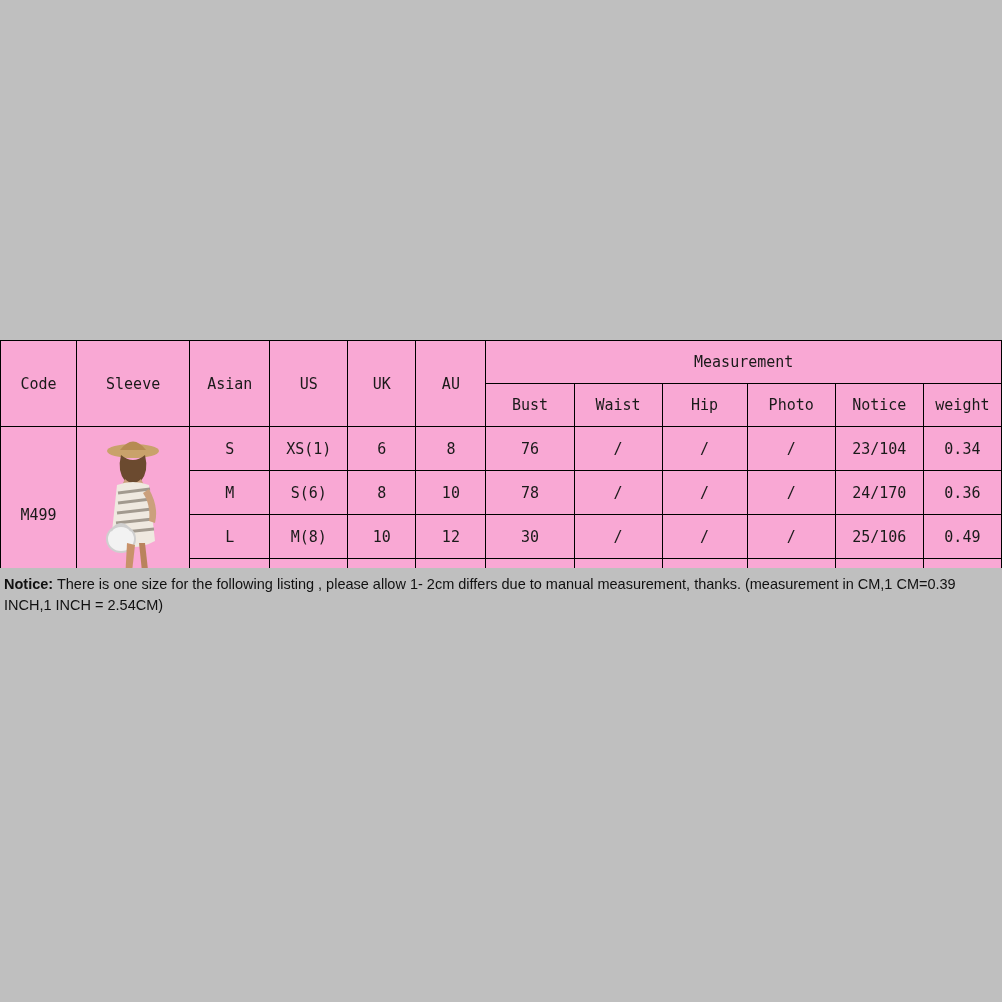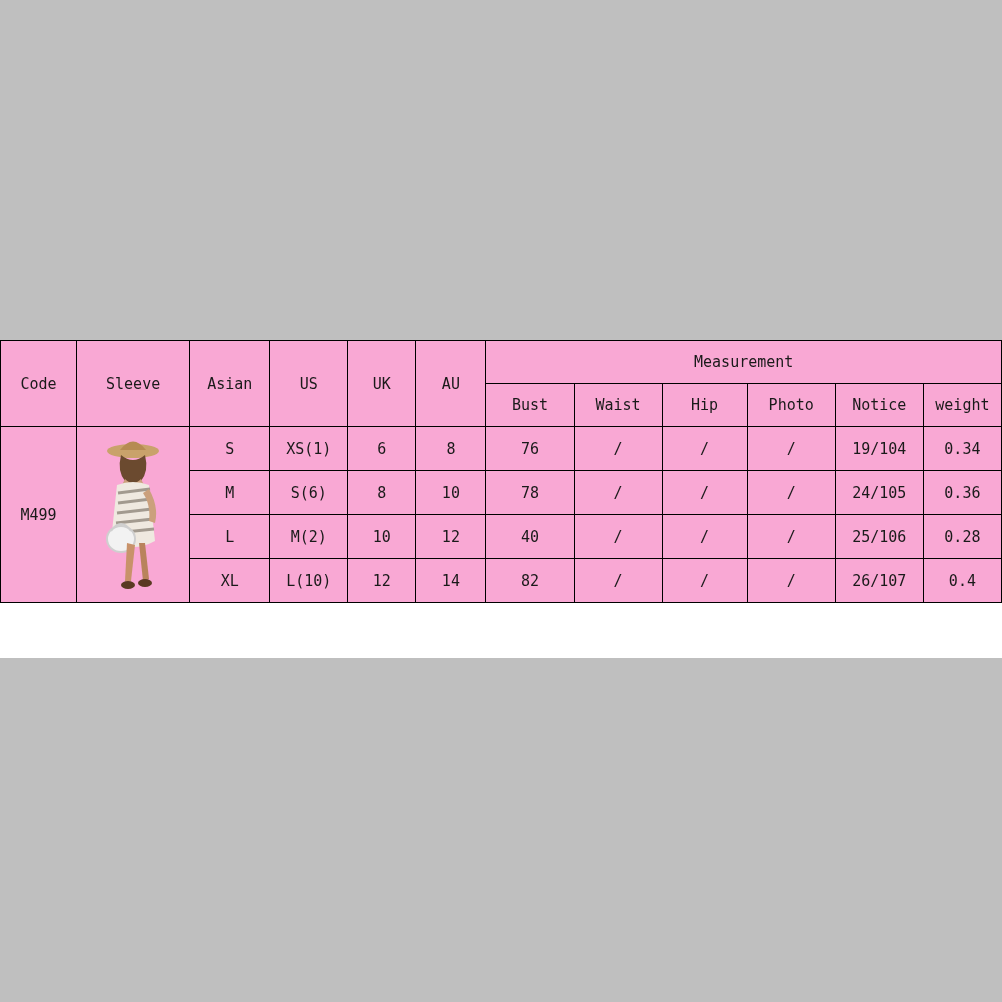--- a/index.html
+++ b/index.html
@@ -209,57 +209,60 @@
             </div>
           </td>
           <td>S</td>
           <td>XS(1)</td>
           <td>6</td>
           <td>8</td>
           <td>76</td>
           <td>/</td>
           <td>/</td>
           <td>/</td>
-          <td>19/104</td>
+          <td>23/104</td>
           <td>0.34</td>
         </tr>
         <tr class="r-body">
           <td>M</td>
           <td>S(6)</td>
           <td>8</td>
           <td>10</td>
           <td>78</td>
           <td>/</td>
           <td>/</td>
           <td>/</td>
-          <td>24/105</td>
+          <td>24/170</td>
           <td>0.36</td>
         </tr>
         <tr class="r-body">
           <td>L</td>
-          <td>M(2)</td>
+          <td>M(8)</td>
           <td>10</td>
           <td>12</td>
-          <td>40</td>
+          <td>30</td>
           <td>/</td>
           <td>/</td>
           <td>/</td>
           <td>25/106</td>
-          <td>0.28</td>
+          <td>0.49</td>
         </tr>
         <tr class="r-body">
           <td>XL</td>
           <td>L(10)</td>
           <td>12</td>
           <td>14</td>
           <td>82</td>
           <td>/</td>
           <td>/</td>
           <td>/</td>
           <td>26/107</td>
           <td>0.4</td>
         </tr>
       </tbody>
     </table>
   </div>
 
+  <div class="notice">
+    <span class="notice-line"><b>Notice:</b><span> There is one size for the following listing , please allow 1- 2cm differs due to manual measurement, thanks. (measurement in CM,1 CM=0.39 INCH,1 INCH = 2.54CM)</span></span>
+  </div>
 
 </div>
 
 </body></html>

